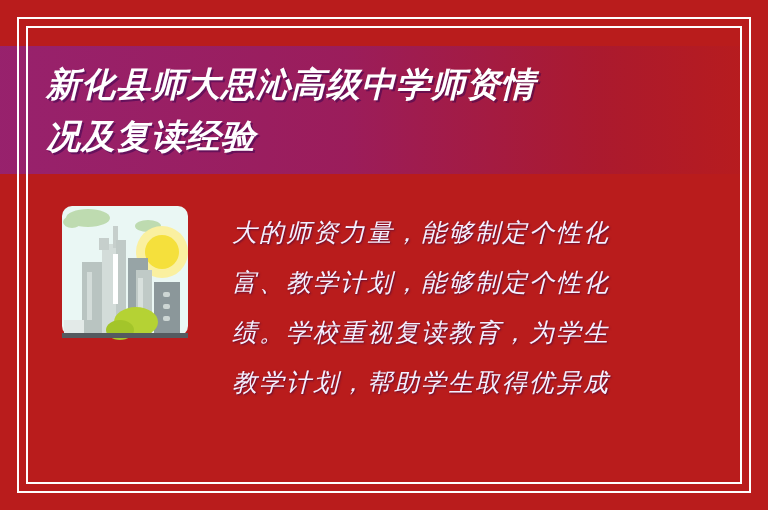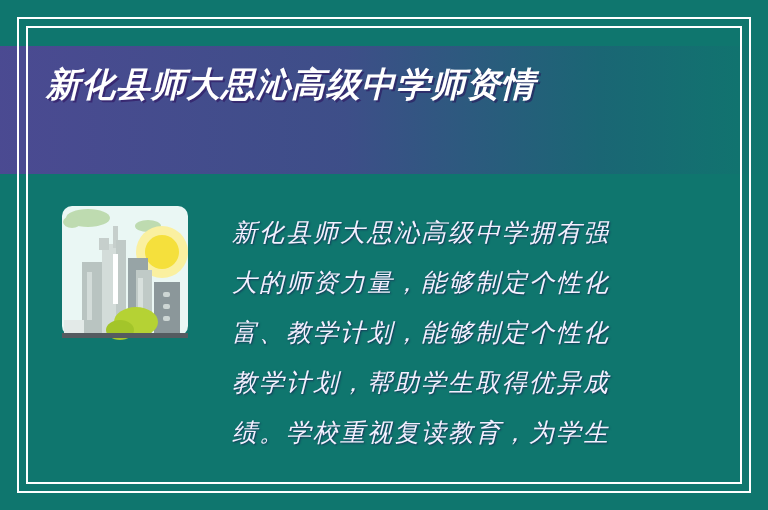--- a/index.html
+++ b/index.html
@@ -8,21 +8,21 @@
     background: #2b0057;
   }
   body {
     font-family: "Liberation Sans", sans-serif;
   }
   .poster {
     position: relative;
     width: 768px;
     height: 510px;
     overflow: hidden;
-    background: #0f766e;
+    background: #b91c1c;
   }
   
   .tint-band {
     position: absolute;
     left: 0;
     top: 46px;
     width: 768px;
     height: 128px;
     background: linear-gradient(90deg,
                 rgba(124, 38, 175, 0.55) 0%,
@@ -97,20 +97,21 @@
 
 <div class="poster">
 
   <div class="tint-band"></div>
 
   <div class="frame-outer"></div>
   <div class="frame-inner"></div>
 
   <div class="headline">
     <span class="headline-line">新化县师大思沁高级中学师资情</span>
+    <span class="headline-line">况及复读经验</span>
   </div>
 
   <div class="illo">
     <svg width="134" height="142" viewBox="0 0 134 142" xmlns="http://www.w3.org/2000/svg">
 
       <rect x="4" y="6" width="126" height="130" rx="10" ry="10" fill="#eaf7f4"></rect>
 
       <ellipse cx="30" cy="18" rx="22" ry="9" fill="#bedbb0"></ellipse>
       <ellipse cx="14" cy="22" rx="9" ry="6" fill="#bedbb0"></ellipse>
       <ellipse cx="90" cy="26" rx="13" ry="6" fill="#bedbb0"></ellipse>
@@ -135,20 +136,19 @@
       <rect x="6" y="120" width="20" height="16" fill="#e3eae8"></rect>
 
       <ellipse cx="78" cy="122" rx="22" ry="15" fill="#b5d234"></ellipse>
       <ellipse cx="62" cy="130" rx="14" ry="10" fill="#a3c52a"></ellipse>
 
       <rect x="4" y="133" width="126" height="5" fill="#555b60"></rect>
     </svg>
   </div>
 
   <div class="body-copy">
-    <span class="body-line">新化县师大思沁高级中学拥有强</span>
     <span class="body-line">大的师资力量，能够制定个性化</span>
     <span class="body-line">富、教学计划，能够制定个性化</span>
+    <span class="body-line">绩。学校重视复读教育，为学生</span>
     <span class="body-line">教学计划，帮助学生取得优异成</span>
-    <span class="body-line">绩。学校重视复读教育，为学生</span>
   </div>
 
 </div>
 
 </body></html>

